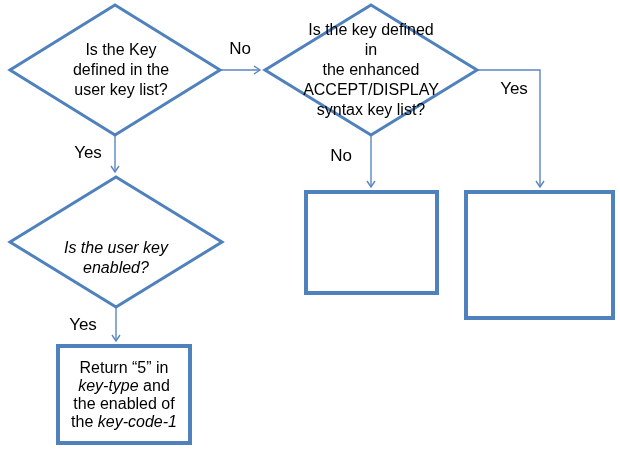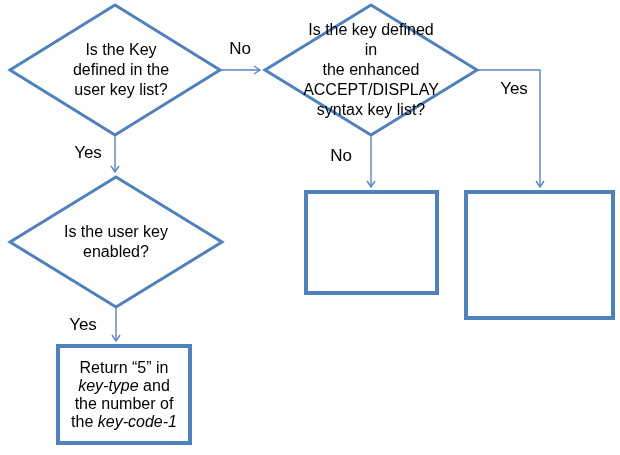--- a/index.html
+++ b/index.html
@@ -84,25 +84,25 @@
 
   <div class="node-text" style="left:51px; top:30px; width:140px; height:80px;">Is the Key
 defined in the
 user key list?</div>
 
   <div class="node-text" style="left:301px; top:20px; width:140px; height:100px;">Is the key defined in
 the enhanced
 ACCEPT/DISPLAY
 syntax key list?</div>
 
-  <div class="node-text" style="left:46px; top:212px; width:140px; height:60px;">Is the user key
+  <div class="node-text" style="left:46px; top:228px; width:140px; height:60px;font-style:italic;">Is the user key
 enabled?</div>
 
   <div class="node-text rect-text" style="left:62px; top:350px; width:124px; height:89px;">
-    <span class="rich" style="width:106px;"><span>Return “5” in </span><i>key-type</i><span> and the number of the </span><i>key-code-1</i></span>
+    <span class="rich" style="width:106px;"><span>Return “5” in </span><i>key-type</i><span> and the enabled of the </span><i>key-code-1</i></span>
   </div>
 
 
 
   <div class="edge-label" style="left:240px; top:40px;">No</div>
 
   <div class="edge-label" style="left:88px; top:144px;">Yes</div>
 
   <div class="edge-label" style="left:341px; top:147px;">No</div>
 

